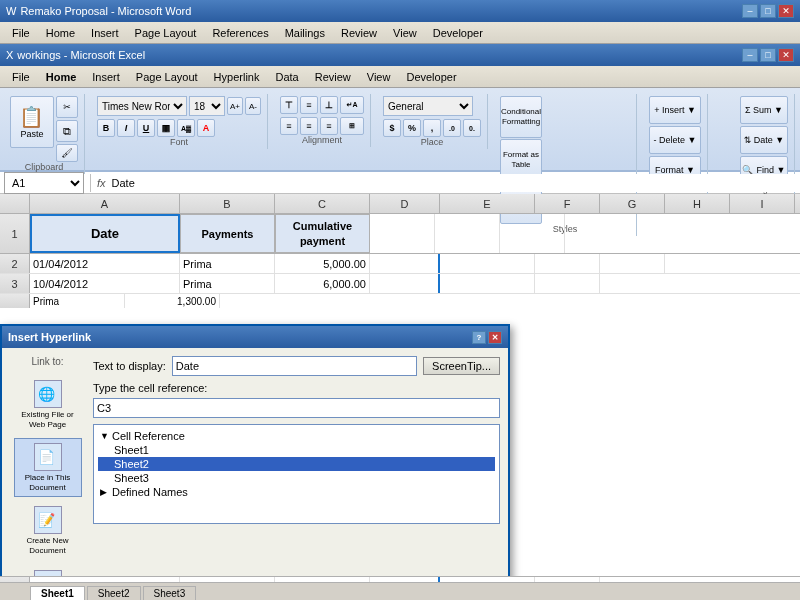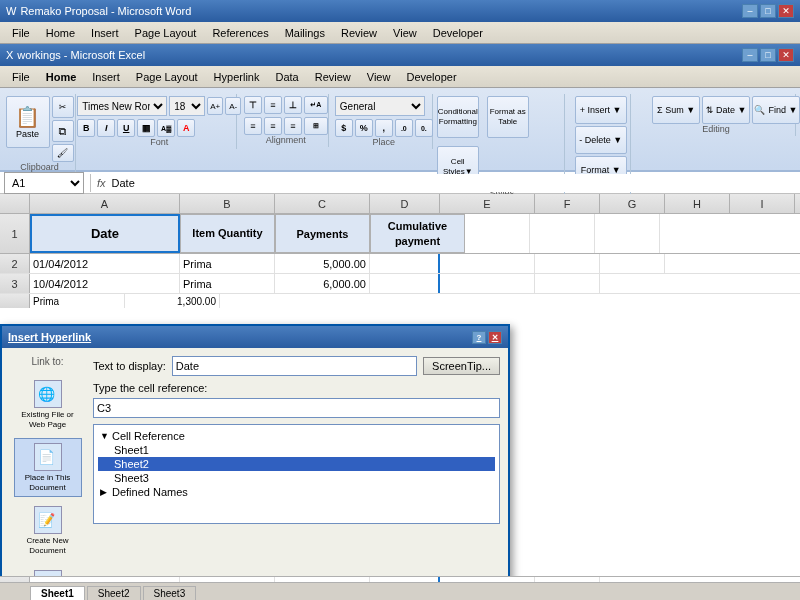--- a/index.html
+++ b/index.html
@@ -264,21 +264,20 @@
     .dialog-title-bar {
       background: linear-gradient(to bottom, #4a7ebf, #2a5ca0);
       height: 22px;
       display: flex;
       align-items: center;
       justify-content: space-between;
       padding: 0 6px;
       color: white;
       font-size: 11px;
       font-weight: bold;
-      text-decoration: underline;
     }
     .dialog-title-icons { display: flex; gap: 2px; }
     .dialog-btn { width: 14px; height: 13px; background: #6fa0d0; border: 1px solid #4a80b0; color: white; font-size: 8px; display: flex; align-items: center; justify-content: center; cursor: pointer; }
     .dialog-btn.close { background: #c04040; }
     .dialog-body {
       display: flex;
       padding: 8px;
       gap: 8px;
     }
     .dialog-sidebar {
@@ -508,39 +507,39 @@
             <div class="fmt-btn">%</div>
             <div class="fmt-btn">,</div>
             <div class="fmt-btn" style="font-size:7px;">.0</div>
             <div class="fmt-btn" style="font-size:7px;">0.</div>
           </div>
         </div>
         <span class="ribbon-group-label">Place</span>
       </div>
 
       <div class="ribbon-group">
-        <div style="display:flex; gap:8px; flex-wrap:wrap; width:130px;">
+        <div style="display:flex; gap:1px; flex-wrap:wrap; width:130px;flex-direction:column;">
           <div class="rbtn" style="width:42px; height:42px; font-size:8px; text-align:center; white-space:normal; line-height:1.2;">Conditional Formatting</div>
           <div class="rbtn" style="width:42px; height:42px; font-size:8px; text-align:center; white-space:normal; line-height:1.2;">Format as Table</div>
           <div class="rbtn" style="width:42px; height:42px; font-size:8px; text-align:center; white-space:normal; line-height:1.2;">Cell Styles▼</div>
         </div>
         <span class="ribbon-group-label">Styles</span>
       </div>
 
       <div class="ribbon-group">
         <div style="display:flex; flex-direction:column; gap:2px;">
           <div class="rbtn" style="width:52px; font-size:9px;">+ Insert ▼</div>
           <div class="rbtn" style="width:52px; font-size:9px;">- Delete ▼</div>
           <div class="rbtn" style="width:52px; font-size:9px;">Format ▼</div>
         </div>
         <span class="ribbon-group-label">Cells</span>
       </div>
 
       <div class="ribbon-group">
-        <div style="display:flex; gap:2px; flex-direction:row;padding-left:20px;">
+        <div style="display:flex; gap:2px; flex-direction:column;padding-left:20px;">
           <div class="rbtn" style="width:48px; font-size:9px;">Σ Sum ▼</div>
           <div class="rbtn" style="width:48px; font-size:9px;">⇅ Date ▼</div>
           <div class="rbtn" style="width:48px; font-size:9px;">🔍 Find ▼</div>
         </div>
         <span class="ribbon-group-label">Editing</span>
       </div>
     </div>
   </div>
 
   <div class="formula-bar">
@@ -563,21 +562,20 @@
       <div class="col-header col-e">E</div>
       <div class="col-header col-f">F</div>
       <div class="col-header col-g">G</div>
       <div class="col-header col-h">H</div>
       <div class="col-header col-i">I</div>
     </div>
 
     <div class="sheet-row" style="height:40px; border-bottom:1px solid #b0b0b0;">
       <div class="row-num">1</div>
       <div class="cell col-a header-cell active" style="font-size:13px; font-weight:bold; border:2px solid #1874cd; justify-content:center;">Date</div>
-      <div class="cell col-b header-cell" style="justify-content:center; text-align:center; white-space:normal; line-height:1.3; font-size:11px; padding:2px;">Item Quantity</div>
       <div class="cell col-c header-cell" style="justify-content:center; font-size:11px;">Payments</div>
       <div class="cell col-e header-cell" style="justify-content:center; text-align:center; white-space:normal; line-height:1.3; font-size:11px; padding:2px;">Cumulative payment</div>
       <div class="cell col-f"></div>
       <div class="cell col-g"></div>
       <div class="cell col-h"></div>
     </div>
 
     <div class="sheet-row">
       <div class="row-num">2</div>
       <div class="cell col-a">01/04/2012</div>

